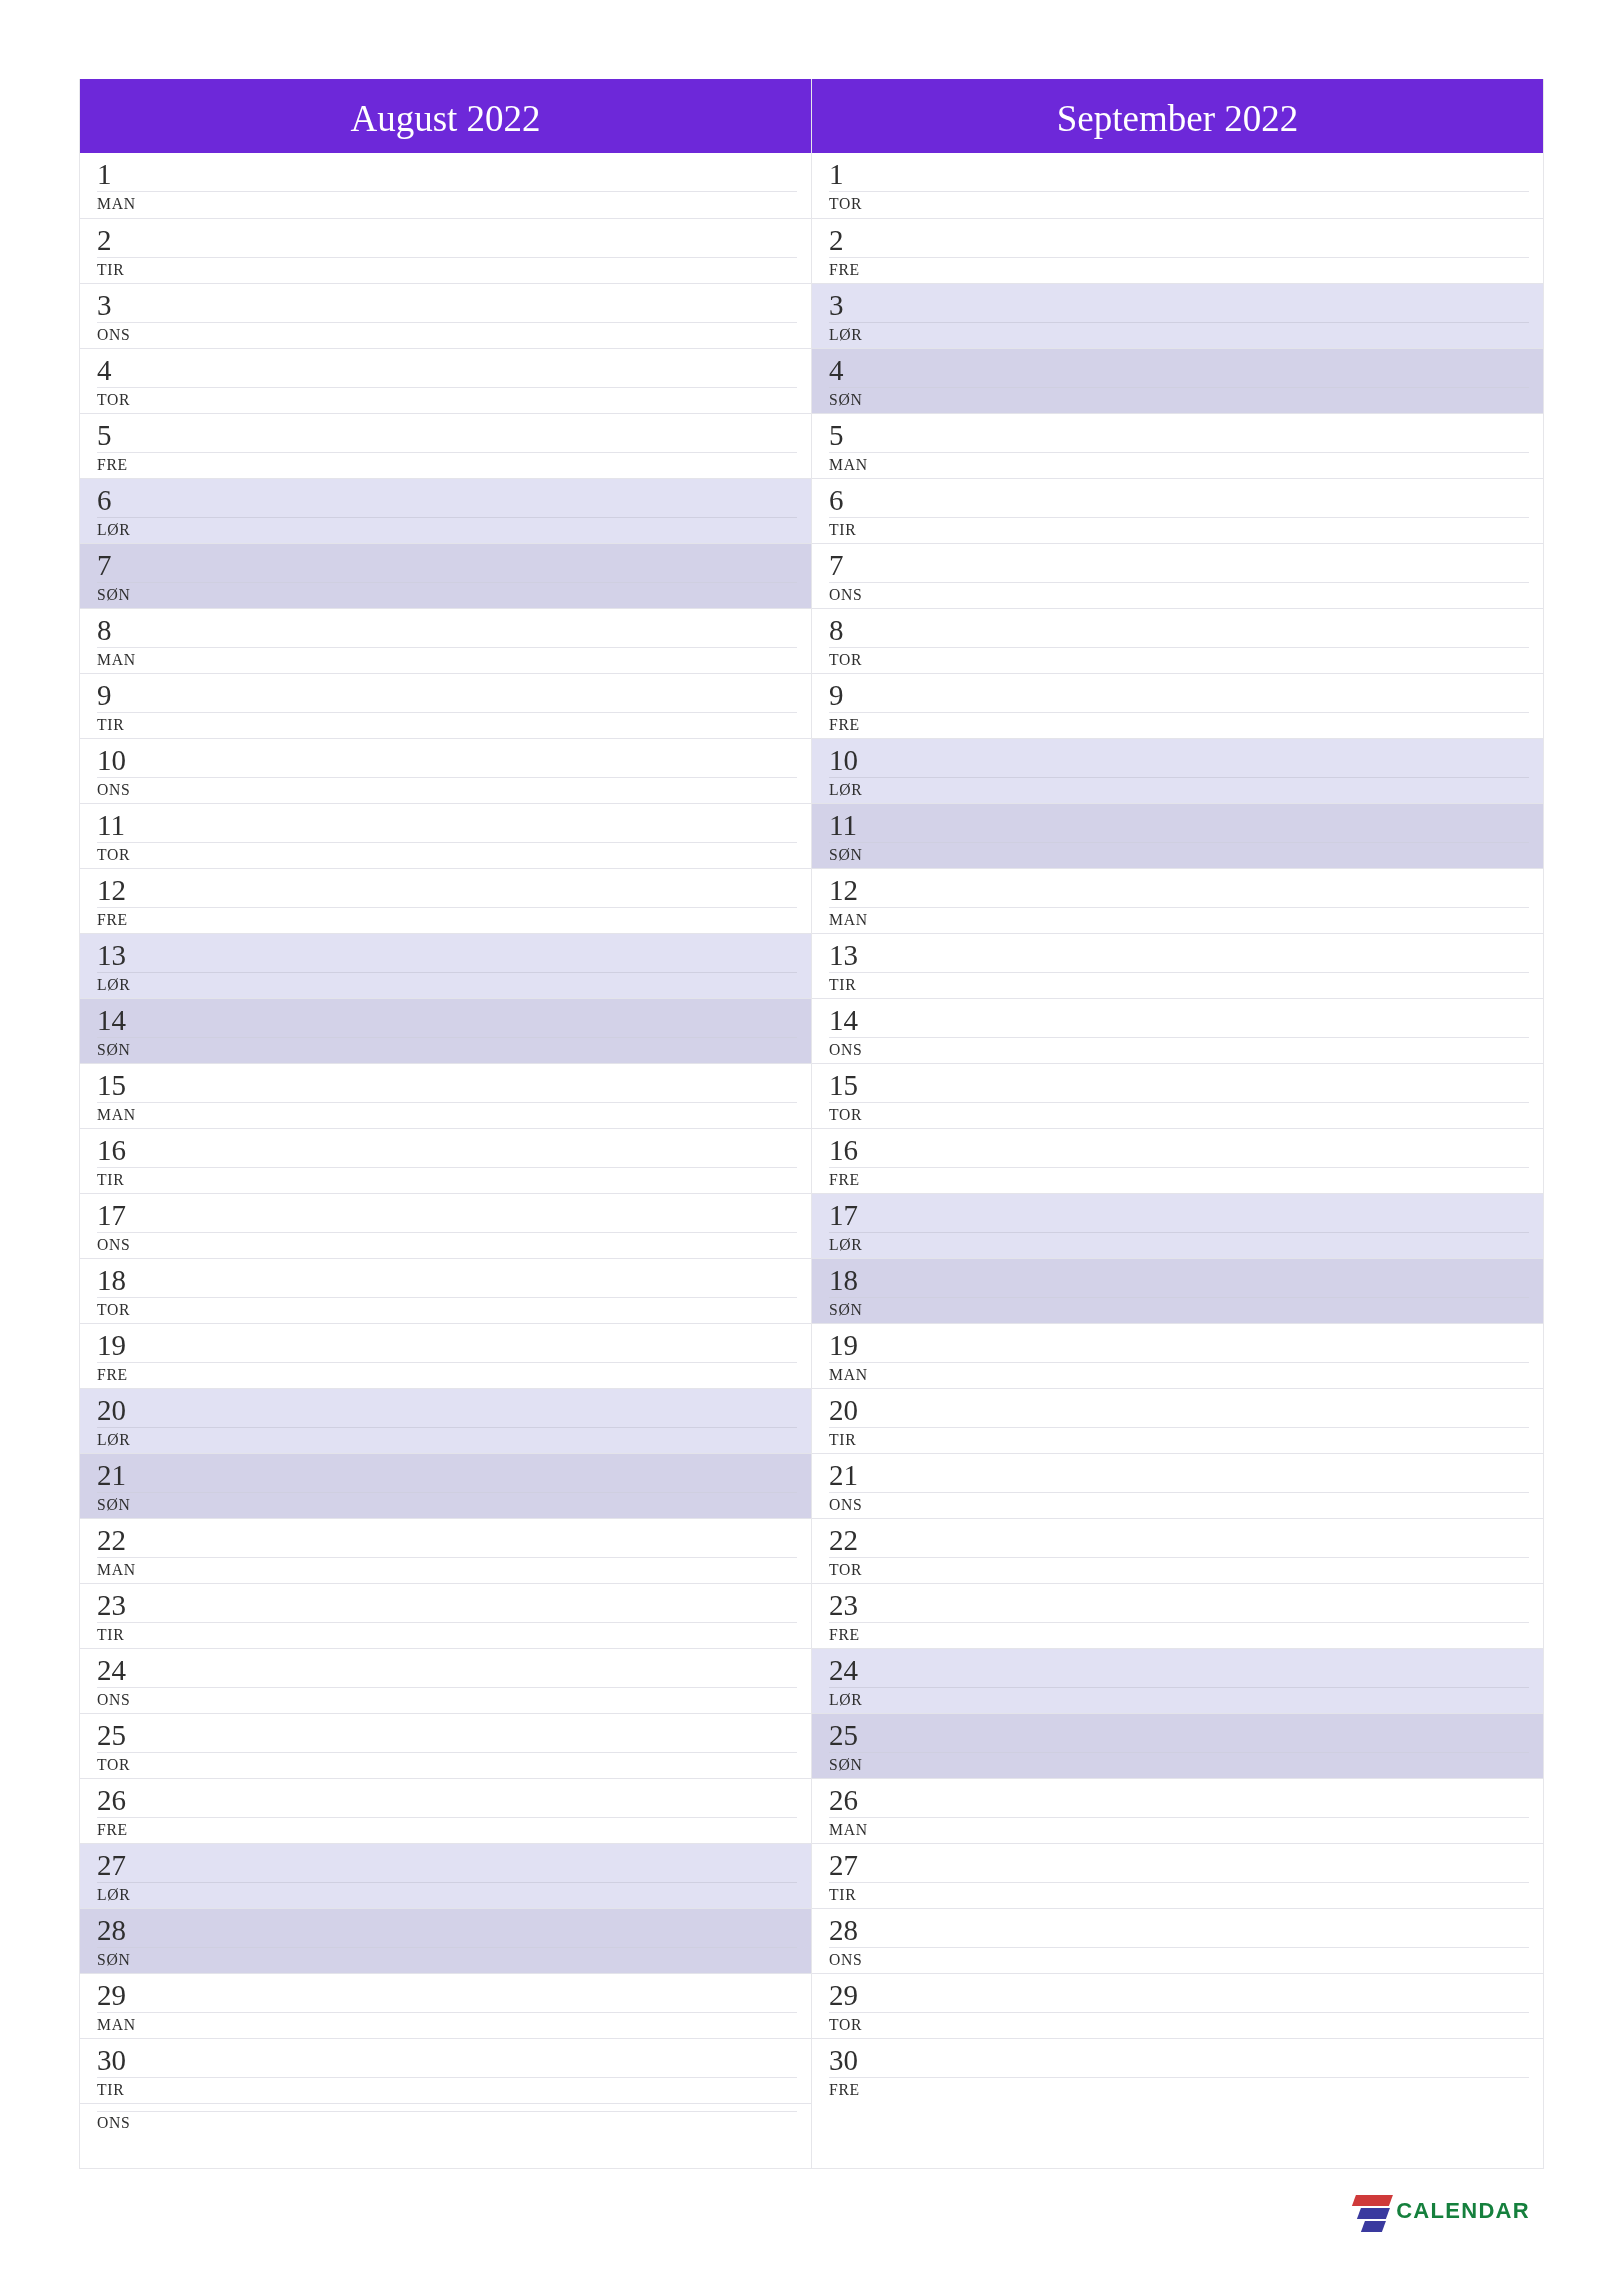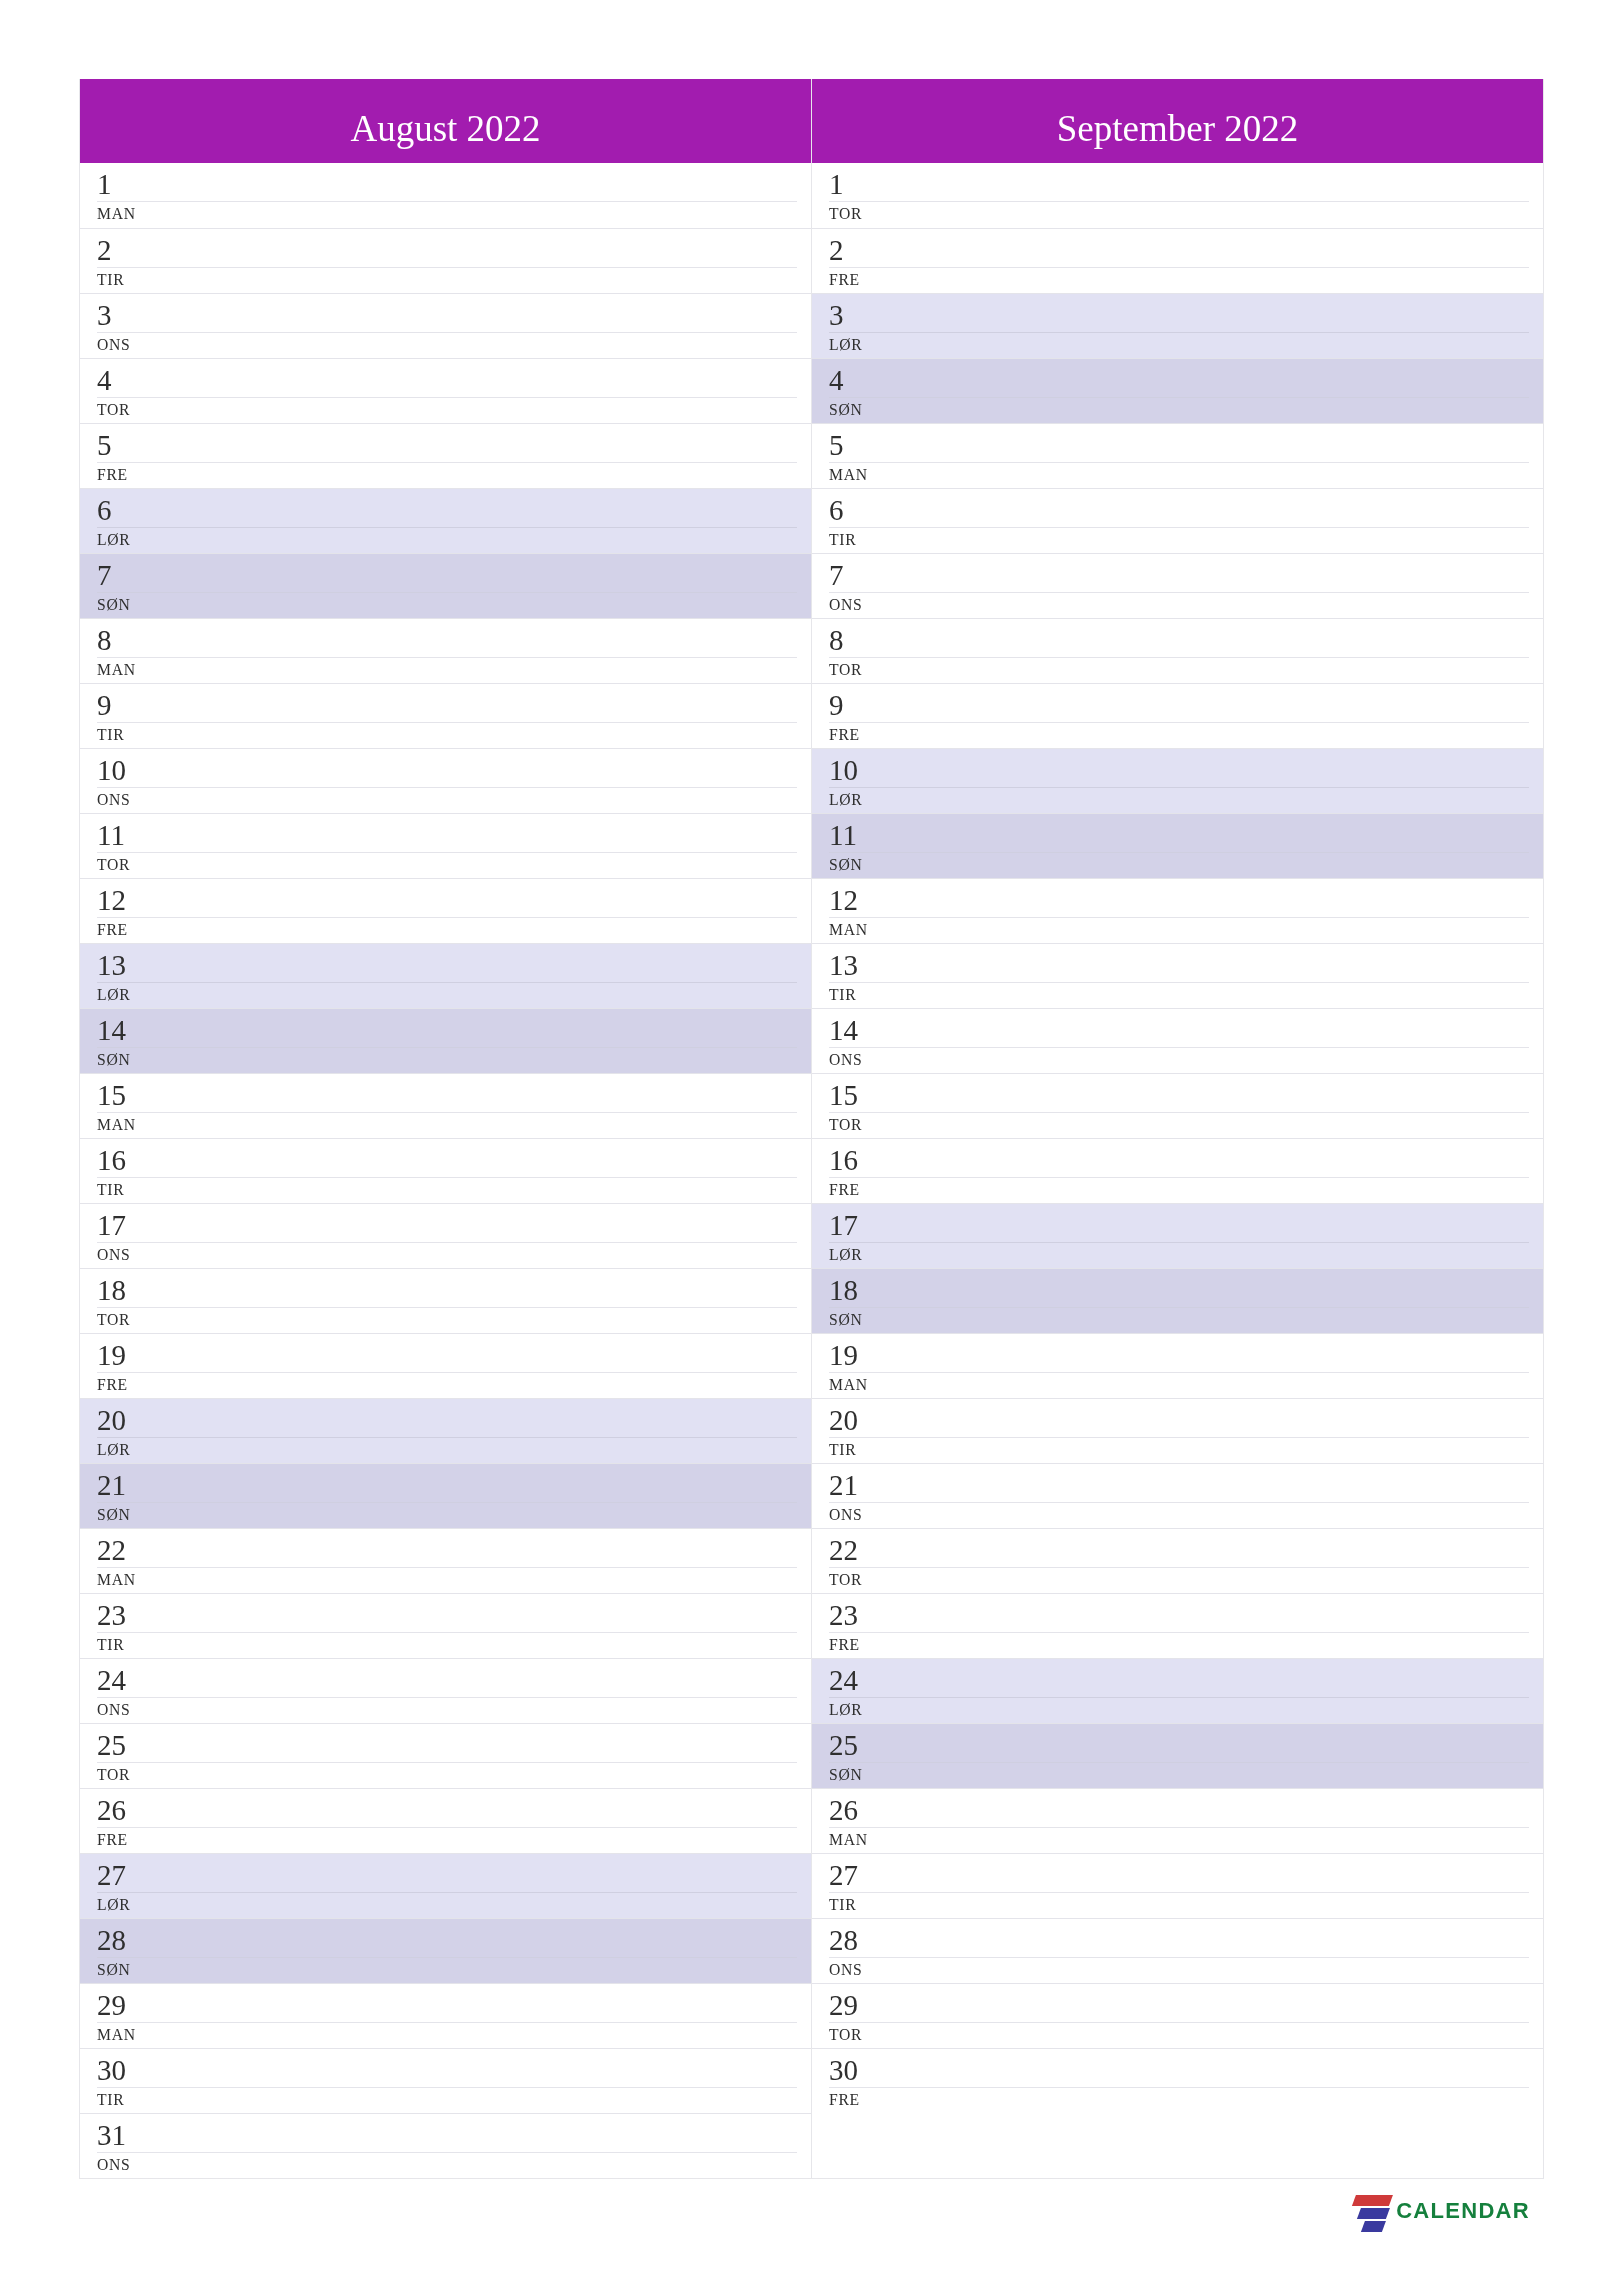--- a/index.html
+++ b/index.html
@@ -11,25 +11,25 @@
     padding:79px 79px 0 79px;
   }
   .wrap { display:flex; gap:0; }
   .col {
     flex:1;
     border:0.7px solid #e6e6ea;
     border-top:none;
   }
   .col + .col { border-left:none; }
   .hdr {
-    background:#a21caf;
+    background:#6d28d9;
     color:#fff;
     font-size:37px;
     text-align:center;
-    padding:28px 0 13px 0;
+    padding:18px 0 13px 0;
     font-weight:400;
   }
   .cell {
     border-top:0.7px solid #e4e4ea;
     padding:6.5px 14.4px 3.9px 17px;
     height:65px;
   }
   .cell.sat { background:#e1e1f3; }
   .cell.sun { background:#d3d2e8; }
   .num {
@@ -190,21 +190,20 @@
         </div>
         <div class="cell">
           <div class="num">29</div>
           <div class="dow">MAN</div>
         </div>
         <div class="cell">
           <div class="num">30</div>
           <div class="dow">TIR</div>
         </div>
         <div class="cell">
-          <div class="num">31</div>
           <div class="dow">ONS</div>
         </div>
       </div>
   </div>
   <div class="col">
     <div class="hdr">September 2022</div>
     <div>
         <div class="cell">
           <div class="num">1</div>
           <div class="dow">TOR</div>

